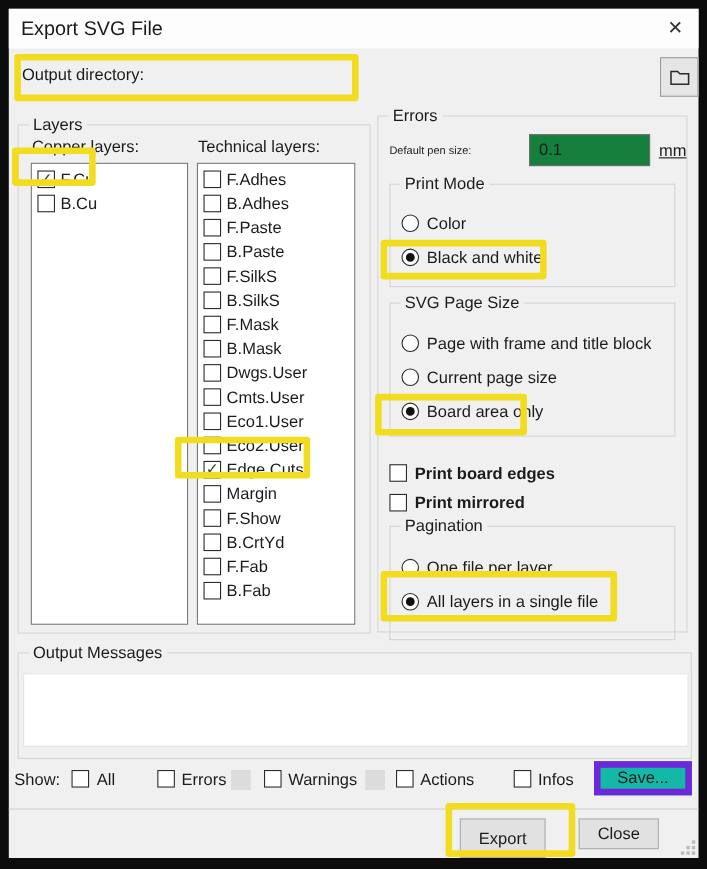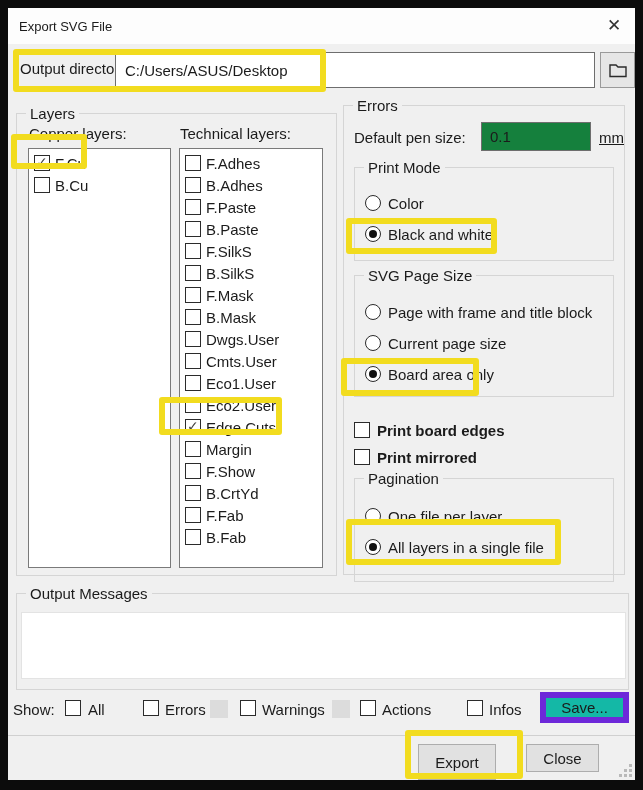--- a/index.html
+++ b/index.html
@@ -10,21 +10,21 @@
   }
   .dialog{
     position:absolute;left:8px;top:8px;width:627px;height:772px;
     background:#f0f0f0;
   }
   
   .titlebar{
     position:absolute;left:0;top:0;width:627px;height:36px;background:#fdfdfd;
     display:flex;align-items:center;
   }
-  .title{font-size:13px;padding-left:11px;}
+  .title{font-size:18px;padding-left:11px;}
   .close-x{
     position:absolute;right:9px;top:6px;width:24px;height:24px;
     font-size:17px;color:#333;text-align:center;line-height:24px;cursor:pointer;
   }
   
   .outdir-label{position:absolute;left:12px;top:52px;font-size:15px;}
   .outdir-input{
     position:absolute;left:107px;top:44px;width:480px;height:36px;
     background:#fff;border:1px solid #6e6e6e;box-sizing:border-box;
     font-size:15px;padding-left:9px;display:flex;align-items:center;white-space:nowrap;overflow:hidden;
@@ -61,21 +61,21 @@
   .cb{
     width:16px;height:16px;background:#fff;border:1px solid #2b2b2b;box-sizing:border-box;
     flex:0 0 16px;position:relative;
   }
   .cb.checked::after{
     content:"✓";position:absolute;left:1px;top:-2px;font-size:14px;color:#444;
   }
   .li .lbl{font-size:15px;margin-left:5px;white-space:nowrap;}
   
   .pen-row{display:flex;align-items:center;margin:16px 10px 0 10px;height:30px;position:relative;}
-  .pen-label{font-size:15px;}
+  .pen-label{font-size:10px;}
   .pen-input{
     position:absolute;left:127px;top:0;width:110px;height:29px;background:#15803d;
     border:1px solid #6e6e6e;box-sizing:border-box;font-size:15px;
     display:flex;align-items:center;padding-left:8px;
   }
   .pen-unit{position:absolute;left:245px;font-size:15px;text-decoration:underline;}
   .sg-printmode{margin-top:15px;height:94px;}
   .sg-pagesize{margin-top:14px;height:122px;}
   .sg-pagination{margin-top:12px;height:104px;}
   .radio-row{display:flex;align-items:center;margin:0 0 13px 10px;height:18px;}
@@ -135,23 +135,20 @@
 <body>
 
 <div class="dialog">
 
   <div class="titlebar">
     <span class="title">Export SVG File</span>
     <span class="close-x">✕</span>
   </div>
 
   <span class="outdir-label">Output directory:</span>
-  <div class="outdir-input">
-    <span>C:/Users/ASUS/Desktop</span>
-  </div>
   <div class="browse-btn">
     <svg width="20" height="17" viewBox="0 0 20 17">
       <path d="M2 14.5 V3 H8 L10 5 H18 V14.5 Z" fill="none" stroke="#2b2b2b" stroke-width="1.4"></path>
     </svg>
   </div>
 
   <div class="groupbox g-layers">
     <span class="glabel">Layers</span>
 
     <span class="col-label" style="left:12px">Copper layers:</span>

